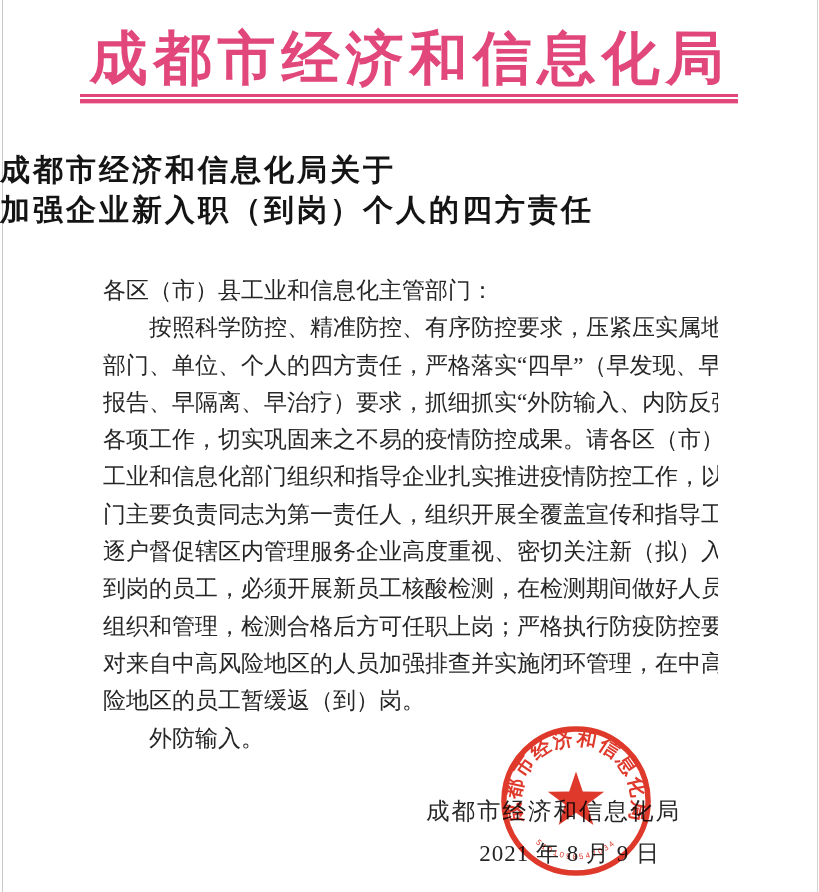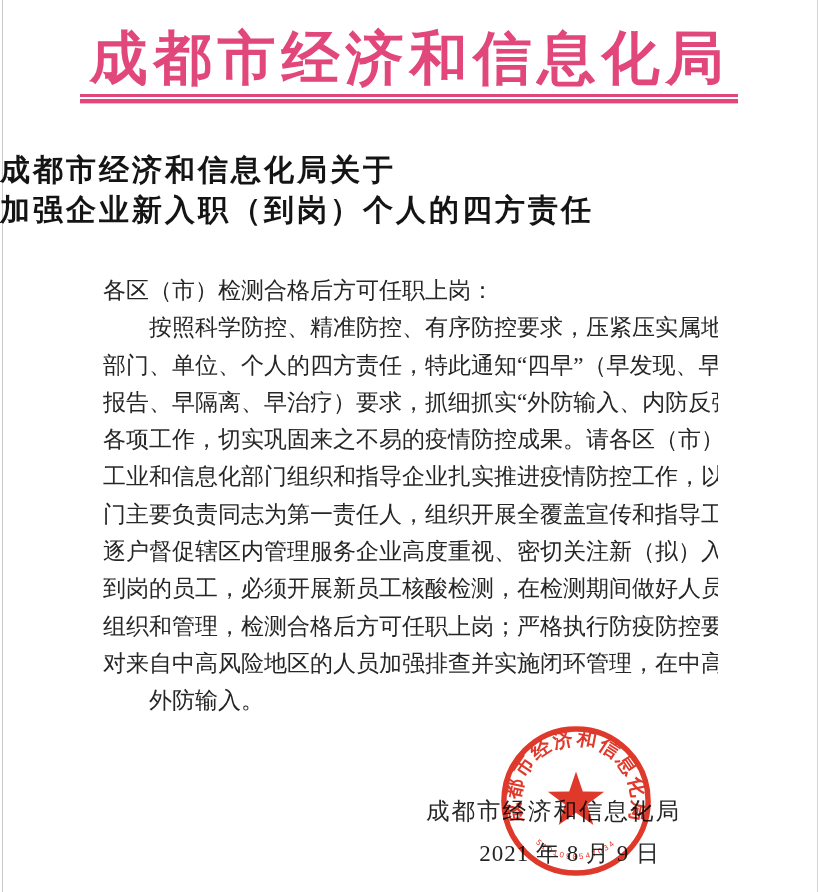--- a/index.html
+++ b/index.html
@@ -122,31 +122,32 @@
 
   <div class="letterhead">成都市经济和信息化局</div>
   <div class="letterhead-rule"></div>
 
   <div class="doc-title">
     <div>成都市经济和信息化局关于</div>
     <div>加强企业新入职（到岗）个人的四方责任</div>
   </div>
 
   <div class="doc-body">
-    <div class="body-line body-line--left">各区（市）检测合格后方可任职上岗：</div>
+    <div class="body-line body-line--left">各区（市）县工业和信息化主管部门：</div>
     <div class="body-line indent-2em">按照科学防控、精准防控、有序防控要求，压紧压实属地、</div>
-    <div class="body-line">部门、单位、个人的四方责任，特此通知“四早”（早发现、早</div>
+    <div class="body-line">部门、单位、个人的四方责任，严格落实“四早”（早发现、早</div>
     <div class="body-line">报告、早隔离、早治疗）要求，抓细抓实“外防输入、内防反弹”</div>
     <div class="body-line">各项工作，切实巩固来之不易的疫情防控成果。请各区（市）县</div>
     <div class="body-line">工业和信息化部门组织和指导企业扎实推进疫情防控工作，以部</div>
     <div class="body-line">门主要负责同志为第一责任人，组织开展全覆盖宣传和指导工作，</div>
     <div class="body-line">逐户督促辖区内管理服务企业高度重视、密切关注新（拟）入职</div>
     <div class="body-line">到岗的员工，必须开展新员工核酸检测，在检测期间做好人员的</div>
     <div class="body-line">组织和管理，检测合格后方可任职上岗；严格执行防疫防控要求，</div>
     <div class="body-line">对来自中高风险地区的人员加强排查并实施闭环管理，在中高风</div>
+    <div class="body-line body-line--left">险地区的员工暂缓返（到）岗。</div>
     <div class="body-line body-line--left indent-2em">外防输入。</div>
   </div>
 
   <div class="signature-agency">成都市经济和信息化局</div>
   <div class="signature-date">2021 年 8 月 9 日</div>
 
   <div class="seal">
     <svg viewBox="0 0 160 160">
       <defs>
         <path id="sealTopArc" d="M 28.3 104.1 A 57 57 0 1 1 131.7 104.1" fill="none"></path>

